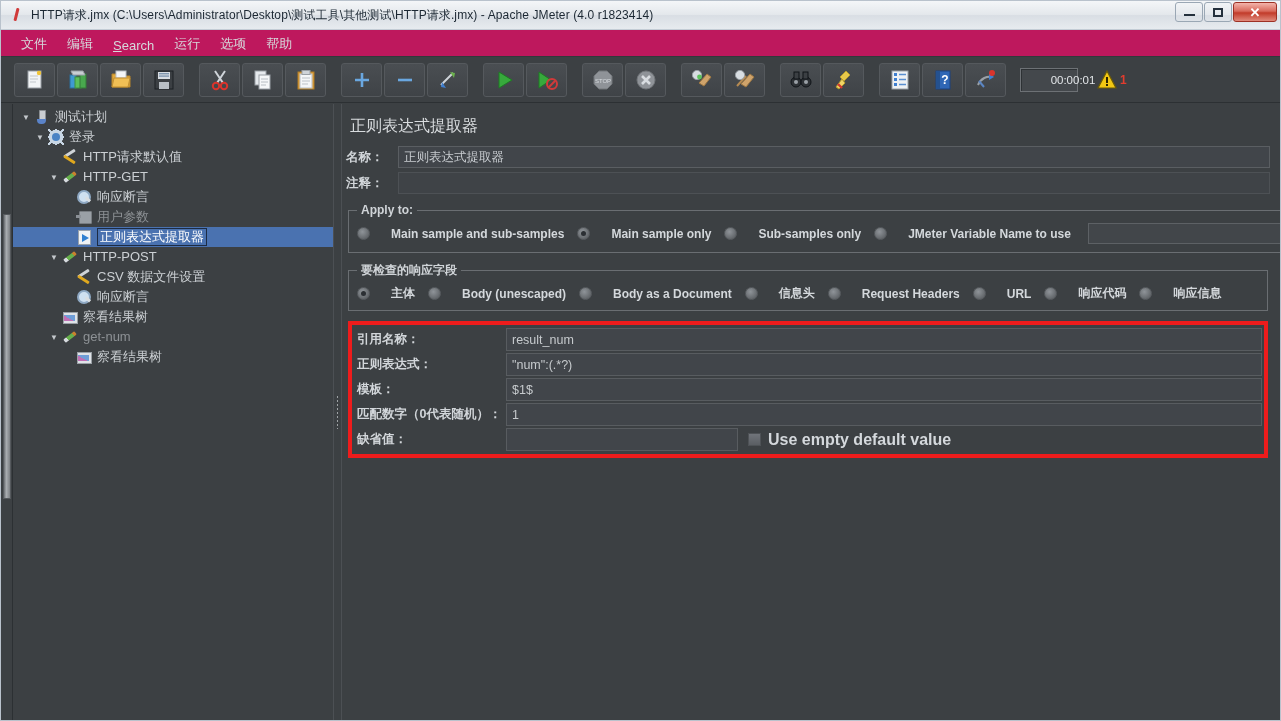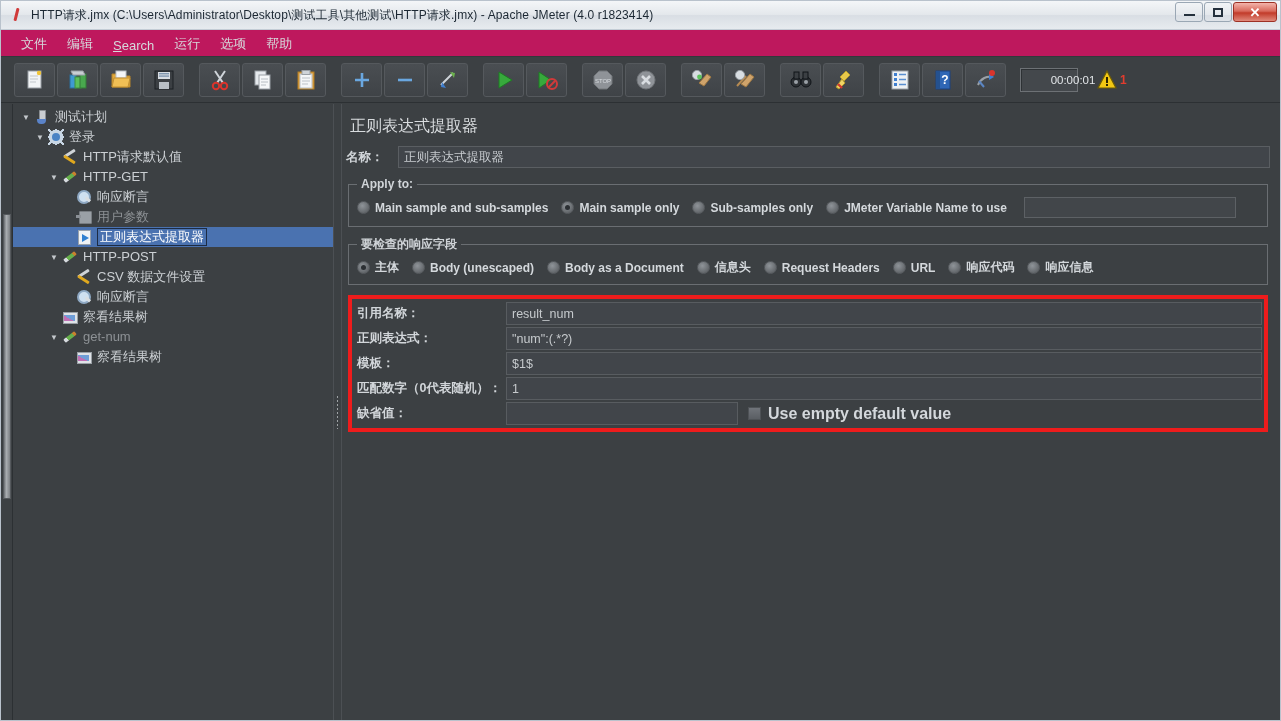--- a/index.html
+++ b/index.html
@@ -311,20 +311,21 @@
     font-size: 12px; color: #d0d4d8;
     padding: 0 4px;
     font-weight: bold;
   }
   .radio-row { display: flex; align-items: center; flex-wrap: nowrap; }
   .rad {
     display: flex; align-items: center;
     margin-right: 13px;
     white-space: nowrap;
     cursor: default;
+    gap: 16px;
   }
   .rdot {
     width: 13px; height: 13px; border-radius: 50%;
     background: radial-gradient(circle at 40% 35%, #8f9499, #64686c 70%, #4e5256);
     border: 1px solid #585c60;
     margin-right: 5px;
     position: relative;
     flex: 0 0 13px;
   }
   .rad.on .rdot::after {
@@ -684,20 +685,24 @@
 
     <div class="main-panel">
 
       <div class="panel-title">正则表达式提取器</div>
 
       <div class="frow">
         <span class="flabel" style="width:52px">名称：</span>
         <input class="ftext" value="正则表达式提取器" style="">
       </div>
 
+      <div class="frow">
+        <span class="flabel" style="width:52px">注释：</span>
+        <input class="ftext plain" value="" style="">
+      </div>
 
       <fieldset class="grp">
         <legend>Apply to:</legend>
         <div class="radio-row" id="applyto">
             <div class="rad">
               <span class="rdot"></span>
               <span class="rlab">Main sample and sub-samples</span>
             </div>
             <div class="rad on">
               <span class="rdot"></span>

